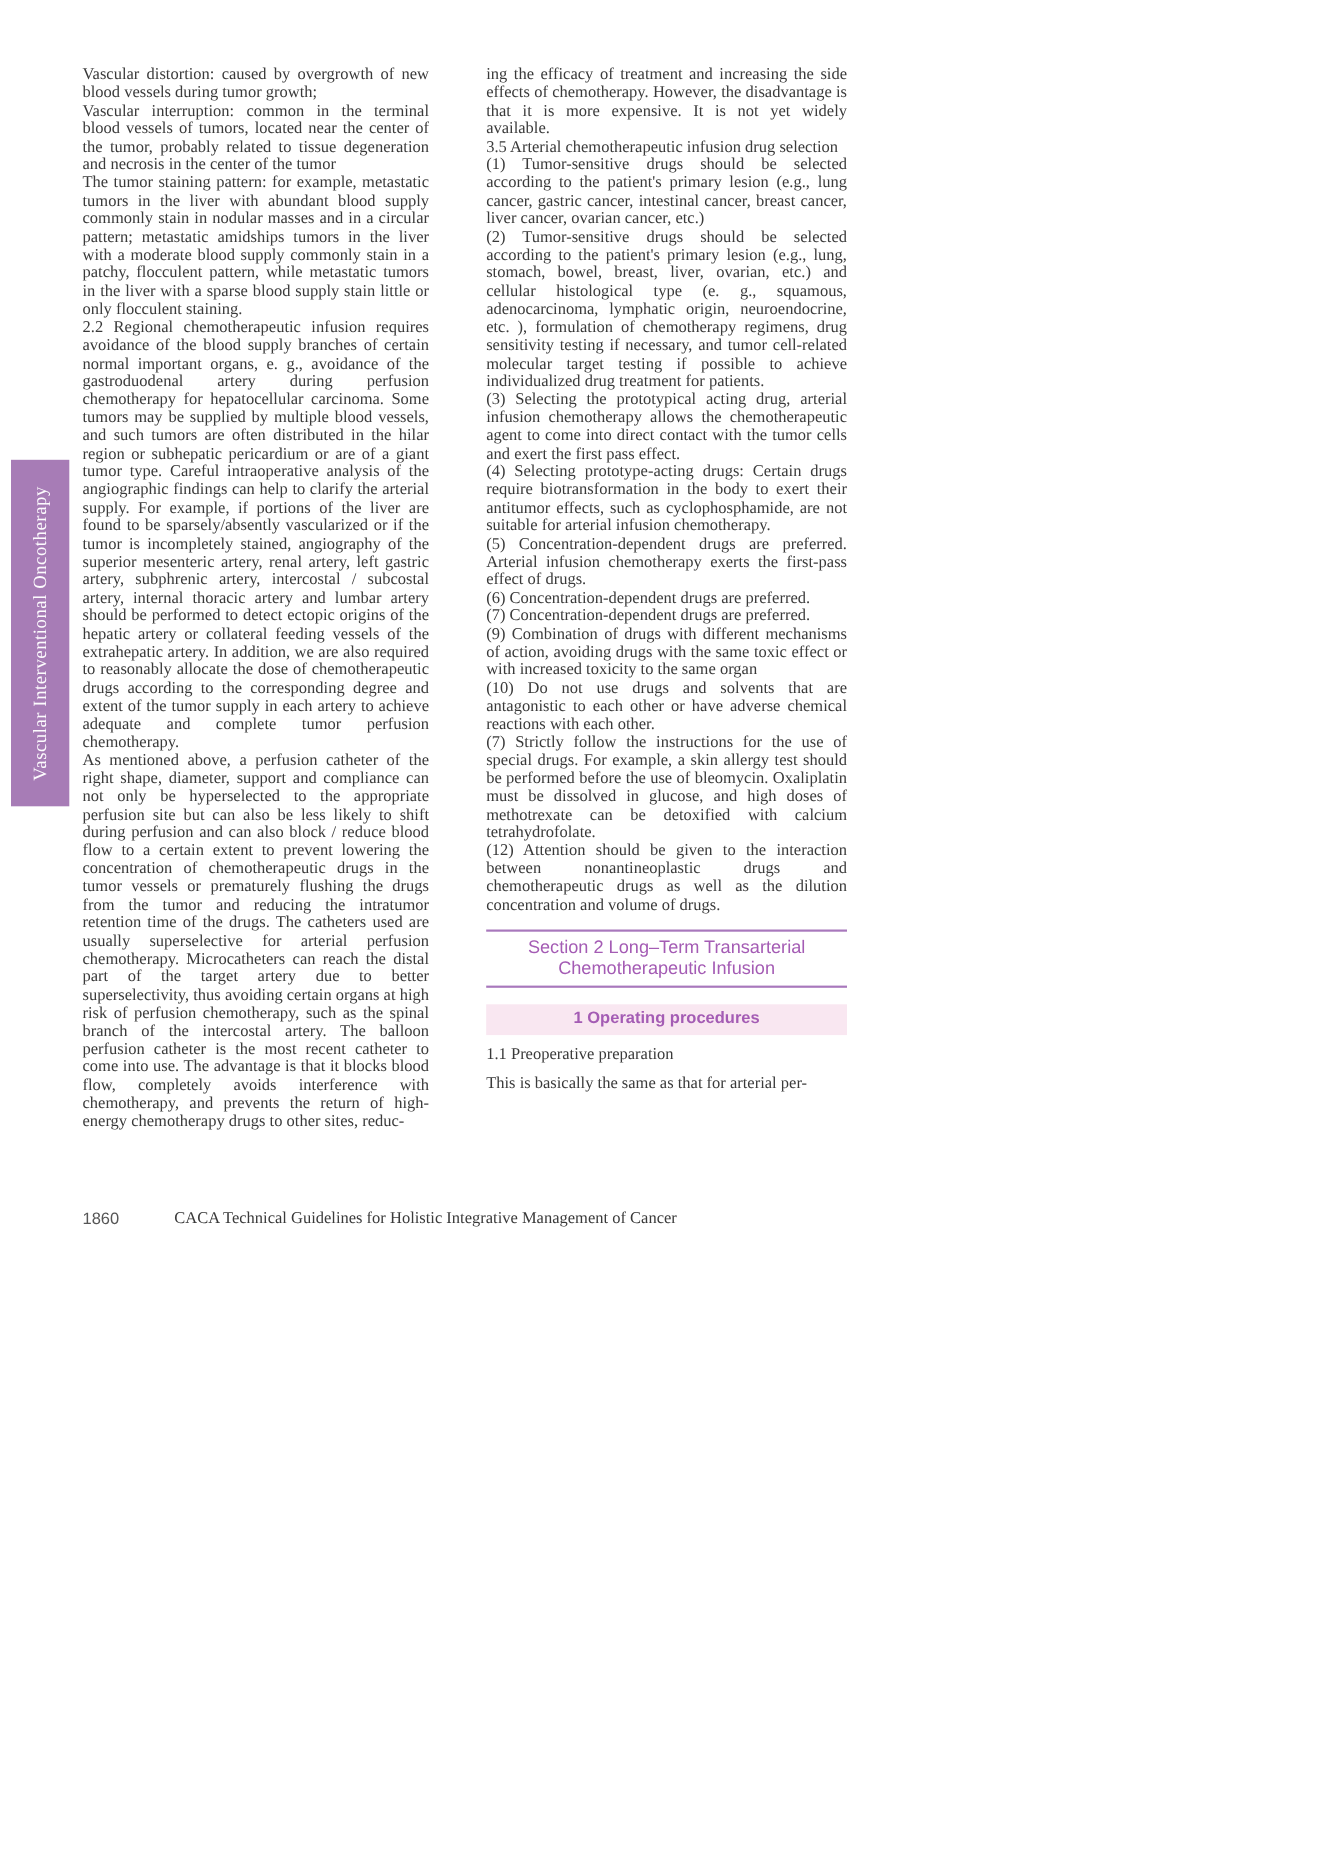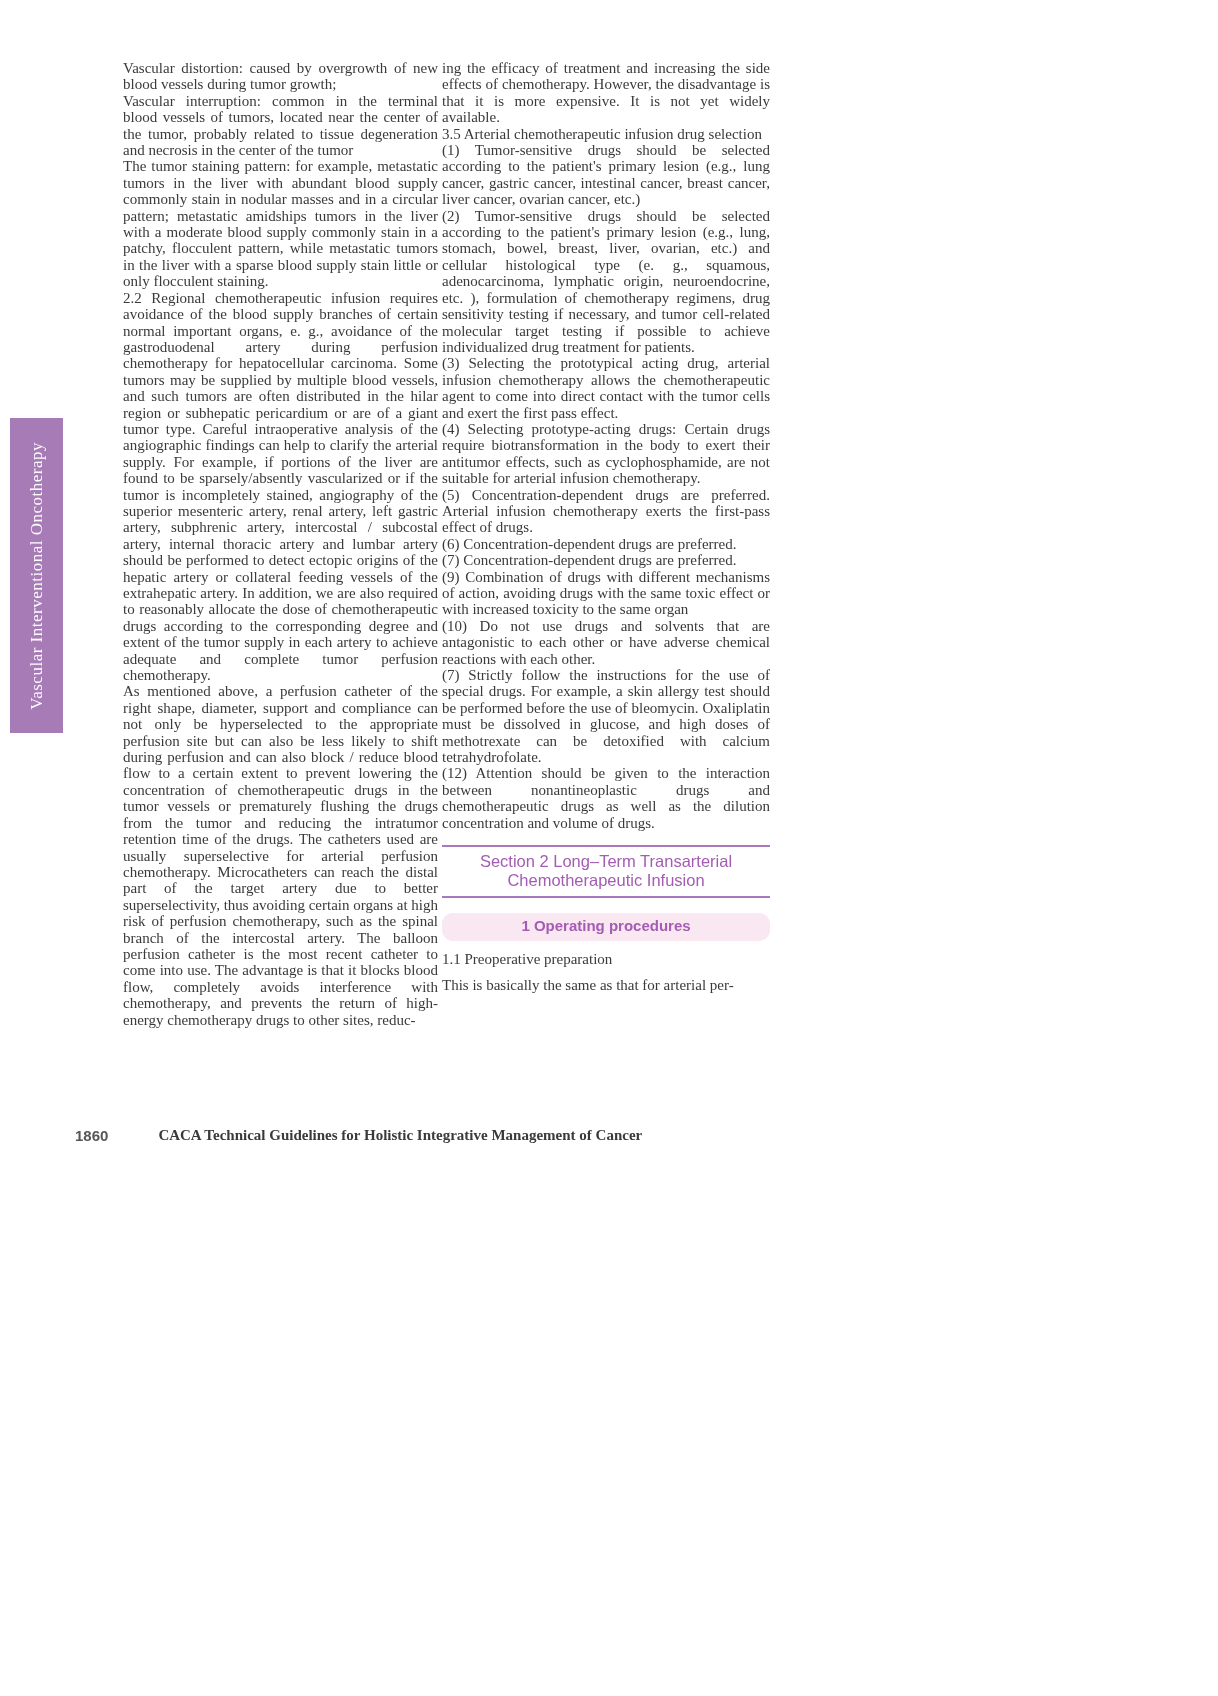--- a/index.html
+++ b/index.html
@@ -31,21 +31,21 @@
     font-size: 17px;
     letter-spacing: 0.5px;
   }
   .col {
     position: absolute;
     top: 60px;
     font-size: 15px;
     line-height: 16.4px;
     color: #3a3a3a;
   }
-  .col-left  { left: 75px;  width: 315px; margin-left: 48px; }
+  .col-left  { left: 75px;  width: 315px; }
   .col-right { left: 442px; width: 328px; }
   .col p.para { margin: 0; text-align: justify; }
   .section-heading {
     margin-top: 14px;
     padding: 5px 4px 6px 4px;
     border-top: 2px solid #a878bc;
     border-bottom: 2px solid #a878bc;
     text-align: center;
     font-family: "Liberation Sans", sans-serif;
     font-weight: normal;
@@ -55,31 +55,29 @@
   }
   .subsection-band {
     margin-top: 15px;
     background: #f9e7f1;
     text-align: center;
     padding: 5px 0 6px 0;
     font-family: "Liberation Sans", sans-serif;
     font-weight: bold;
     font-size: 15px;
     color: #a45cb4;
-    border-radius: 11px;
   }
   .col p.sub-para { margin: 10px 0 0 0; text-align: justify; }
   .footer {
     position: absolute;
     left: 75px;
-    top: 1127px;
+    top: 1100px;
     display: flex;
     align-items: flex-start;
     color: #3a3a3a;
-    font-weight: bold;
   }
   .page-number {
     font-family: "Liberation Sans", sans-serif;
     font-size: 15px;
     color: #565656;
   }
   .footer-title {
     margin-left: 50px;
     font-family: "Liberation Serif", serif;
     font-size: 15px;

